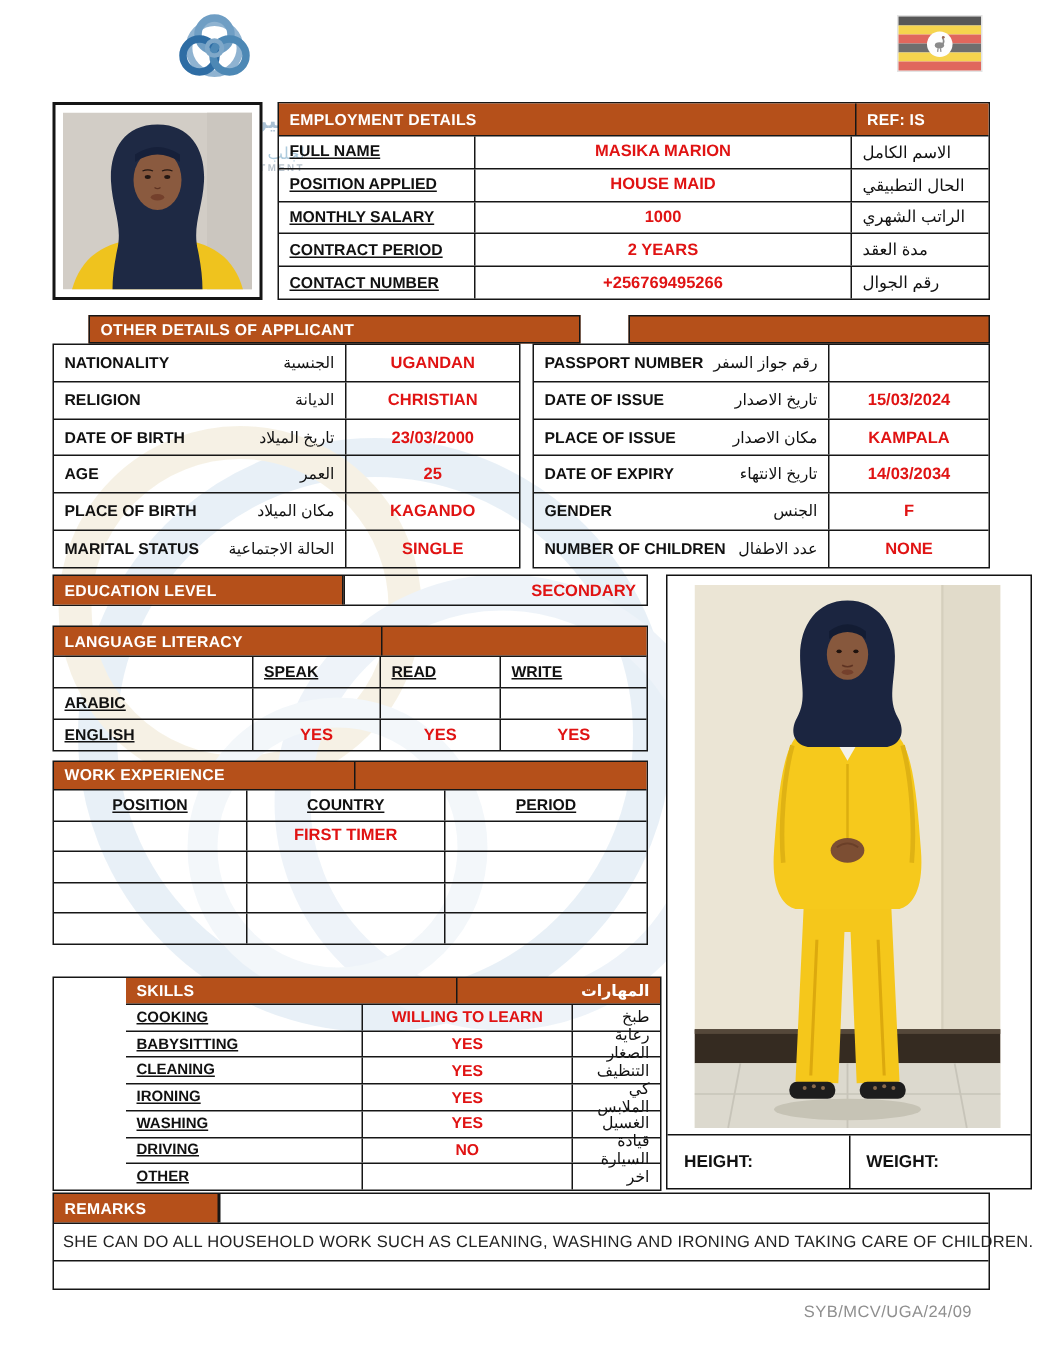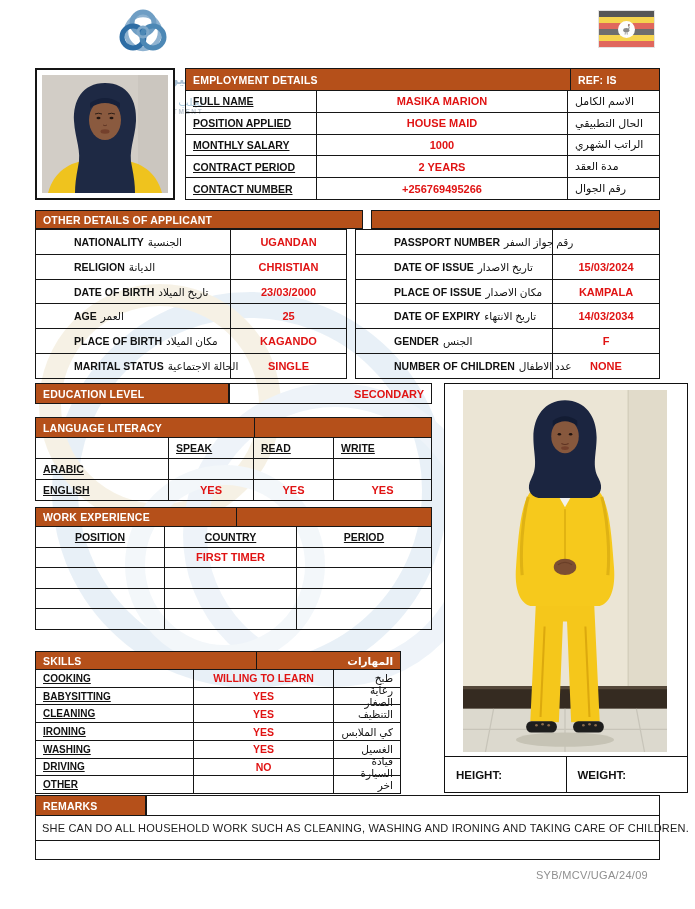--- a/index.html
+++ b/index.html
@@ -35,49 +35,49 @@
   .tbl{border:1.4px solid var(--ink);display:flex;flex-direction:column;background:transparent;}
   .trow{display:flex;flex:1;min-height:0;}
   .trow + .trow{border-top:1.2px solid var(--ink);}
   .tcell{display:flex;align-items:center;box-sizing:border-box;min-width:0;}
   .tcell + .tcell{border-left:1.2px solid var(--ink);}
   .grow{flex:1;}
   .bar{background:var(--orange);color:#fff;font-weight:bold;font-size:10.5px;padding:0 7px;letter-spacing:.2px;}
   .lbl{font-weight:bold;font-size:10.5px;color:#111;padding:0 7px;white-space:nowrap;text-decoration:underline;}
   .val{color:var(--red);font-weight:bold;font-size:11px;justify-content:center;text-align:center;}
   .arc{direction:rtl;font-size:11px;color:#111;padding:0 7px;justify-content:flex-start;}
-  .pair{padding:0 7px;gap:4px;margin-left:31px;}
+  .pair{justify-content:space-between;padding:0 7px;gap:4px;}
   .pair .en{font-weight:bold;font-size:10.5px;color:#111;white-space:nowrap;}
   .pair .ar{direction:rtl;font-size:10.5px;color:#111;white-space:nowrap;}
   .ctr{justify-content:center;text-align:center;}
   .rgt{justify-content:flex-end;text-align:right;}
   
   #employment{left:185px;top:68px;width:475px;height:132px;}
   #employment .head{flex:0 0 21px;}
   #emp-ref{width:89px;}
   #employment .lblc{width:130px;}
   #employment .arcc{width:92px;justify-content:flex-end;}
   #od-header{left:35px;top:210px;width:625px;height:19px;display:flex;gap:8px;}
-  .od-chip{border:1.2px solid var(--ink);display:flex;align-items:center;}
+  .od-chip{border:1.2px solid var(--ink);display:flex;align-items:center;margin-left:24px;}
   #od-left{left:35px;top:229px;width:312px;height:150px;}
   #od-left .valc{width:116px;}
   #od-right{left:355px;top:229px;width:305px;height:150px;}
   #od-right .valc{width:107px;}
   #education{left:35px;top:383px;width:397px;height:21px;flex-direction:row;}
   #edu-bar{width:193px;border-right:1.2px solid var(--ink);}
   #language{left:35px;top:417px;width:397px;height:84px;}
   #language .hrow{flex:0 0 19px;}
   #language .c1{width:132px;}
   #language .c2{width:85px;}
   #language .c3{width:80px;}
   #work{left:35px;top:507px;width:397px;height:123px;}
   #work .hrow{flex:0 0 18px;}
   #work .c1{width:128px;text-align:right;}
   #work .c2{width:132px;}
-  #skills{left:35px;top:651px;width:366px;height:143px;}
+  #skills{left:35px;top:651px;width:406px;height:143px;padding-left:48px;}
   #skills .hrow{flex:0 0 17px;}
   #skills .namec{width:157px;}
   #skills .valc{width:140px;}
   #skills .lbl{font-size:10px;}
   #skills .val{font-size:10.5px;}
   #skills .arc{justify-content:flex-start;font-size:10.5px;}
   #remarks{left:35px;top:795px;width:625px;height:65px;}
   #remarks .hrow{flex:0 0 19px;}
   #rem-chip{width:110px;border-right:1.2px solid var(--ink);}
   #remarks .textrow{flex:0 0 24px;border-top:1.2px solid var(--ink);}

